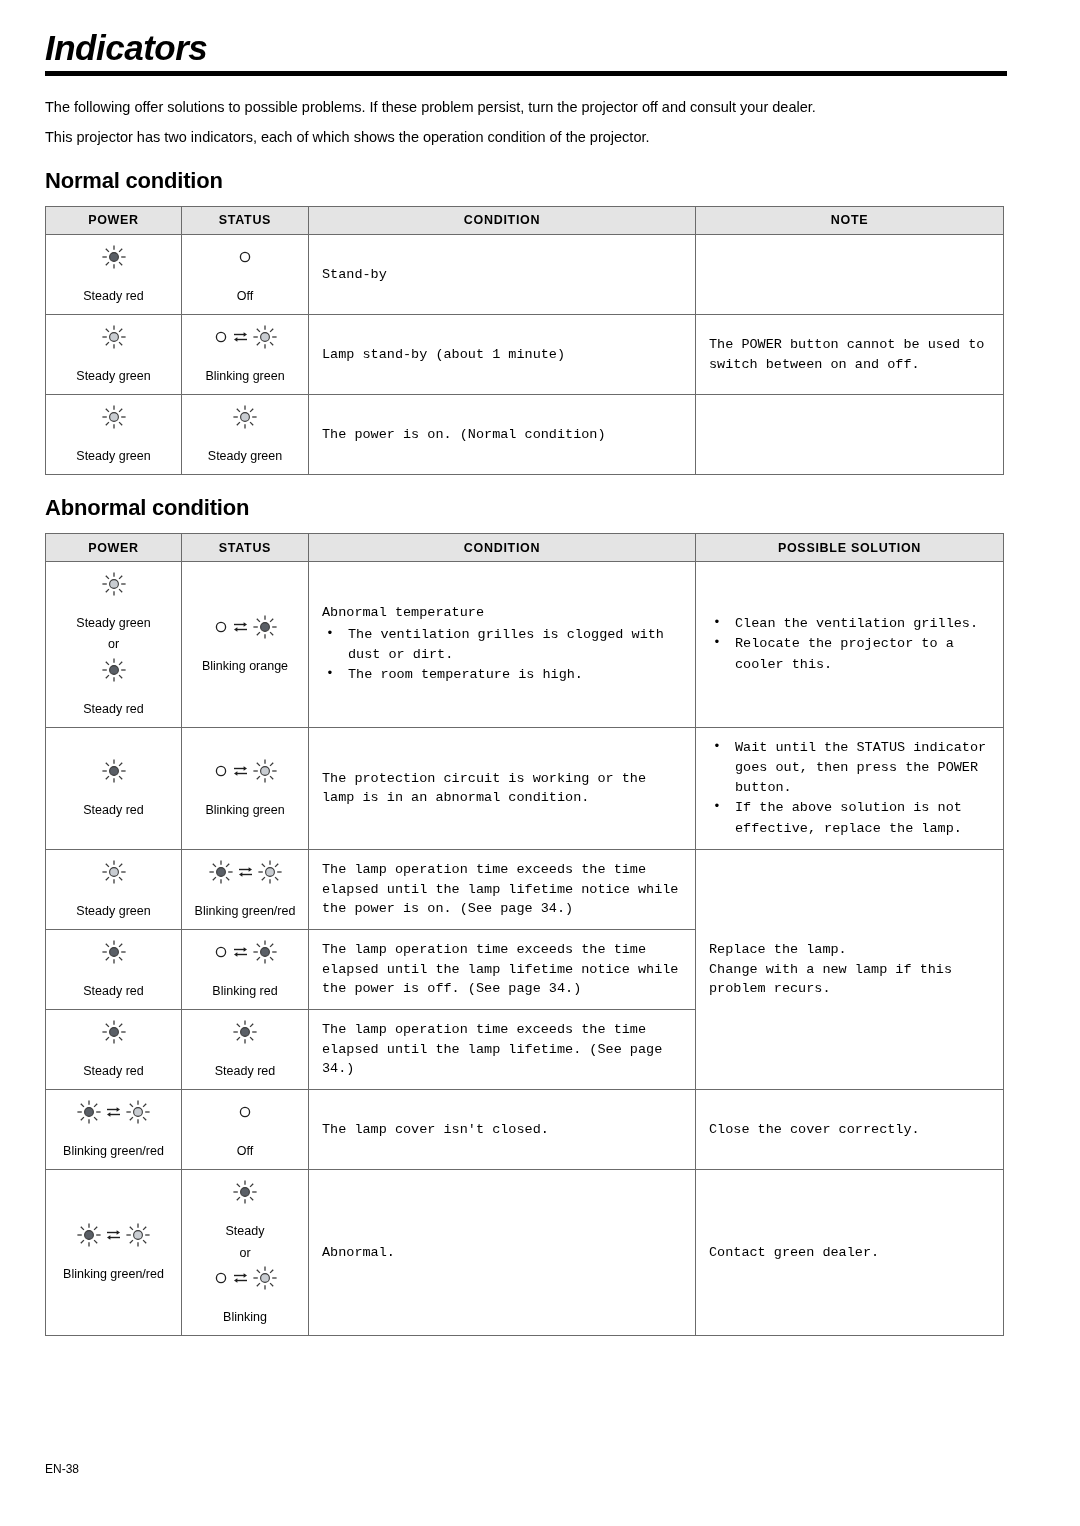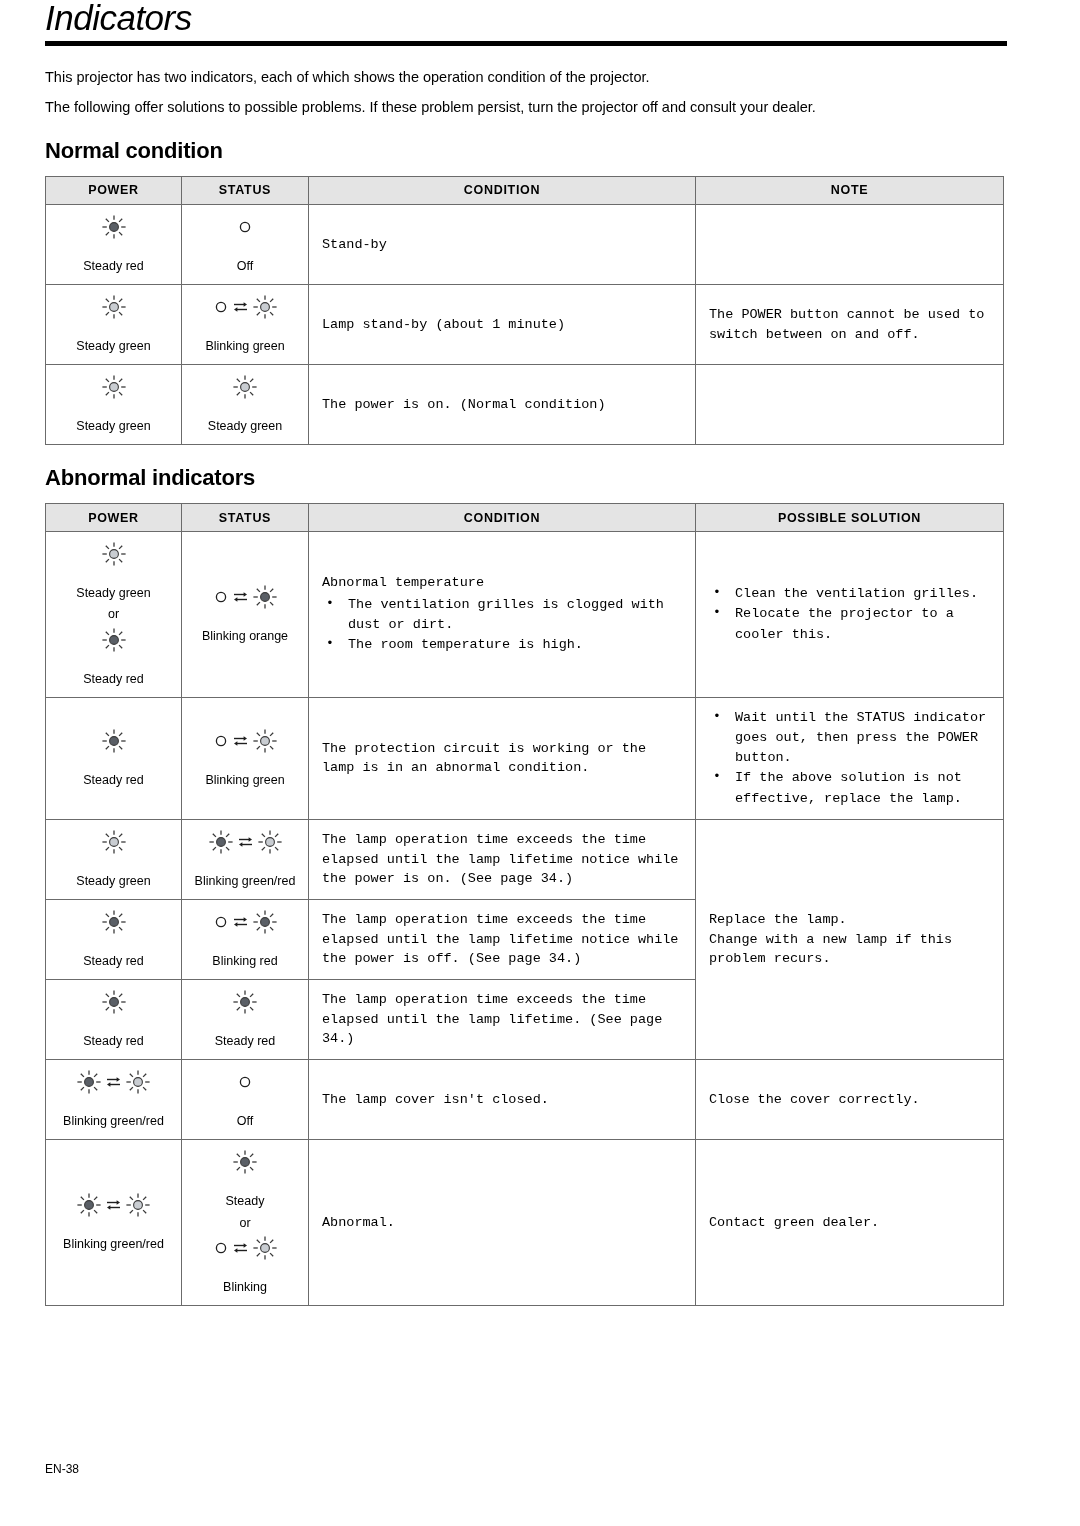--- a/index.html
+++ b/index.html
@@ -11,23 +11,24 @@
     font-family: "Liberation Sans", sans-serif;
     color: #000000;
     position: relative;
     overflow: hidden;
   }
   .page { position: absolute; left: 45px; top: 0; width: 962px; height: 1526px; }
 
   
   .title {
     font-size: 35px;
-    font-weight: normal;
+    font-weight: bold;
     font-style: italic;
     letter-spacing: -0.5px;
+    padding-top: 30px;
     line-height: 1.05;
   }
   .title-rule {
     height: 5px;
     background: #000;
     margin-top: 4px;
     width: 962px;
   }
 
   
@@ -176,22 +177,22 @@
 </style>
 </head>
 <body>
 
 <div class="page">
 
   <div class="title">Indicators</div>
   <div class="title-rule"></div>
 
   <div class="intro">
+    <p>The following offer solutions to possible problems. If these problem persist, turn the projector off and consult your dealer.</p>
     <p>This projector has two indicators, each of which shows the operation condition of the projector.</p>
-    <p>The following offer solutions to possible problems. If these problem persist, turn the projector off and consult your dealer.</p>
   </div>
 
 
   <h2 class="section">Normal condition</h2>
 
   <table class="ind">
     <colgroup>
       <col style="width:136px">
         <col style="width:127px">
         <col style="width:387px">
@@ -314,21 +315,21 @@
               </svg>
             </div>
           <div class="icon-label">Steady green</div>
         </td>
         <td class="text-cell">The power is on. (Normal condition)</td>
         <td class="text-cell"></td>
       </tr>
     </tbody>
   </table>
 
-  <h2 class="section">Abnormal indicators</h2>
+  <h2 class="section">Abnormal condition</h2>
 
   <table class="ind">
     <colgroup>
       <col style="width:136px">
         <col style="width:127px">
         <col style="width:387px">
         <col style="width:308px">
     </colgroup>
     <thead>
       <tr>

